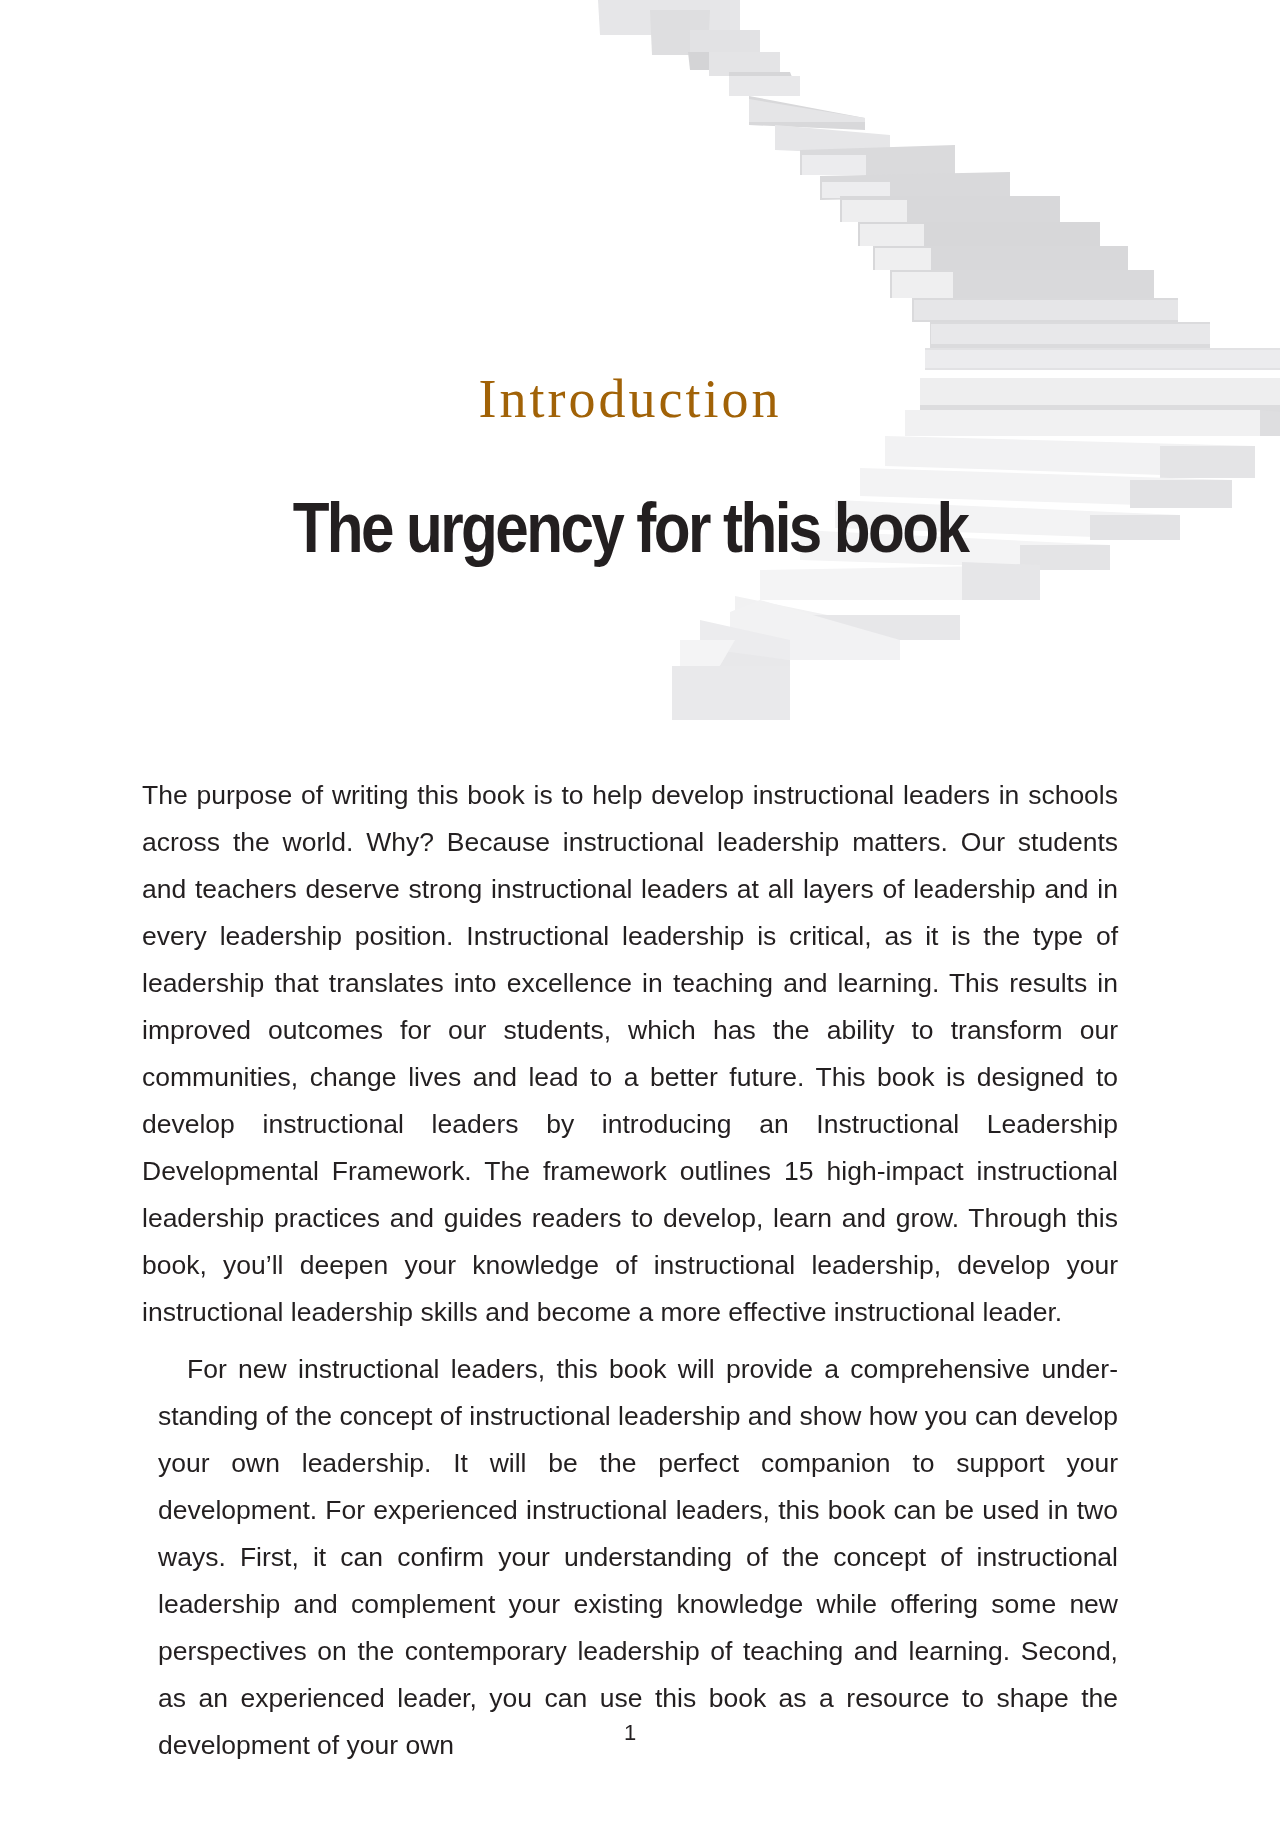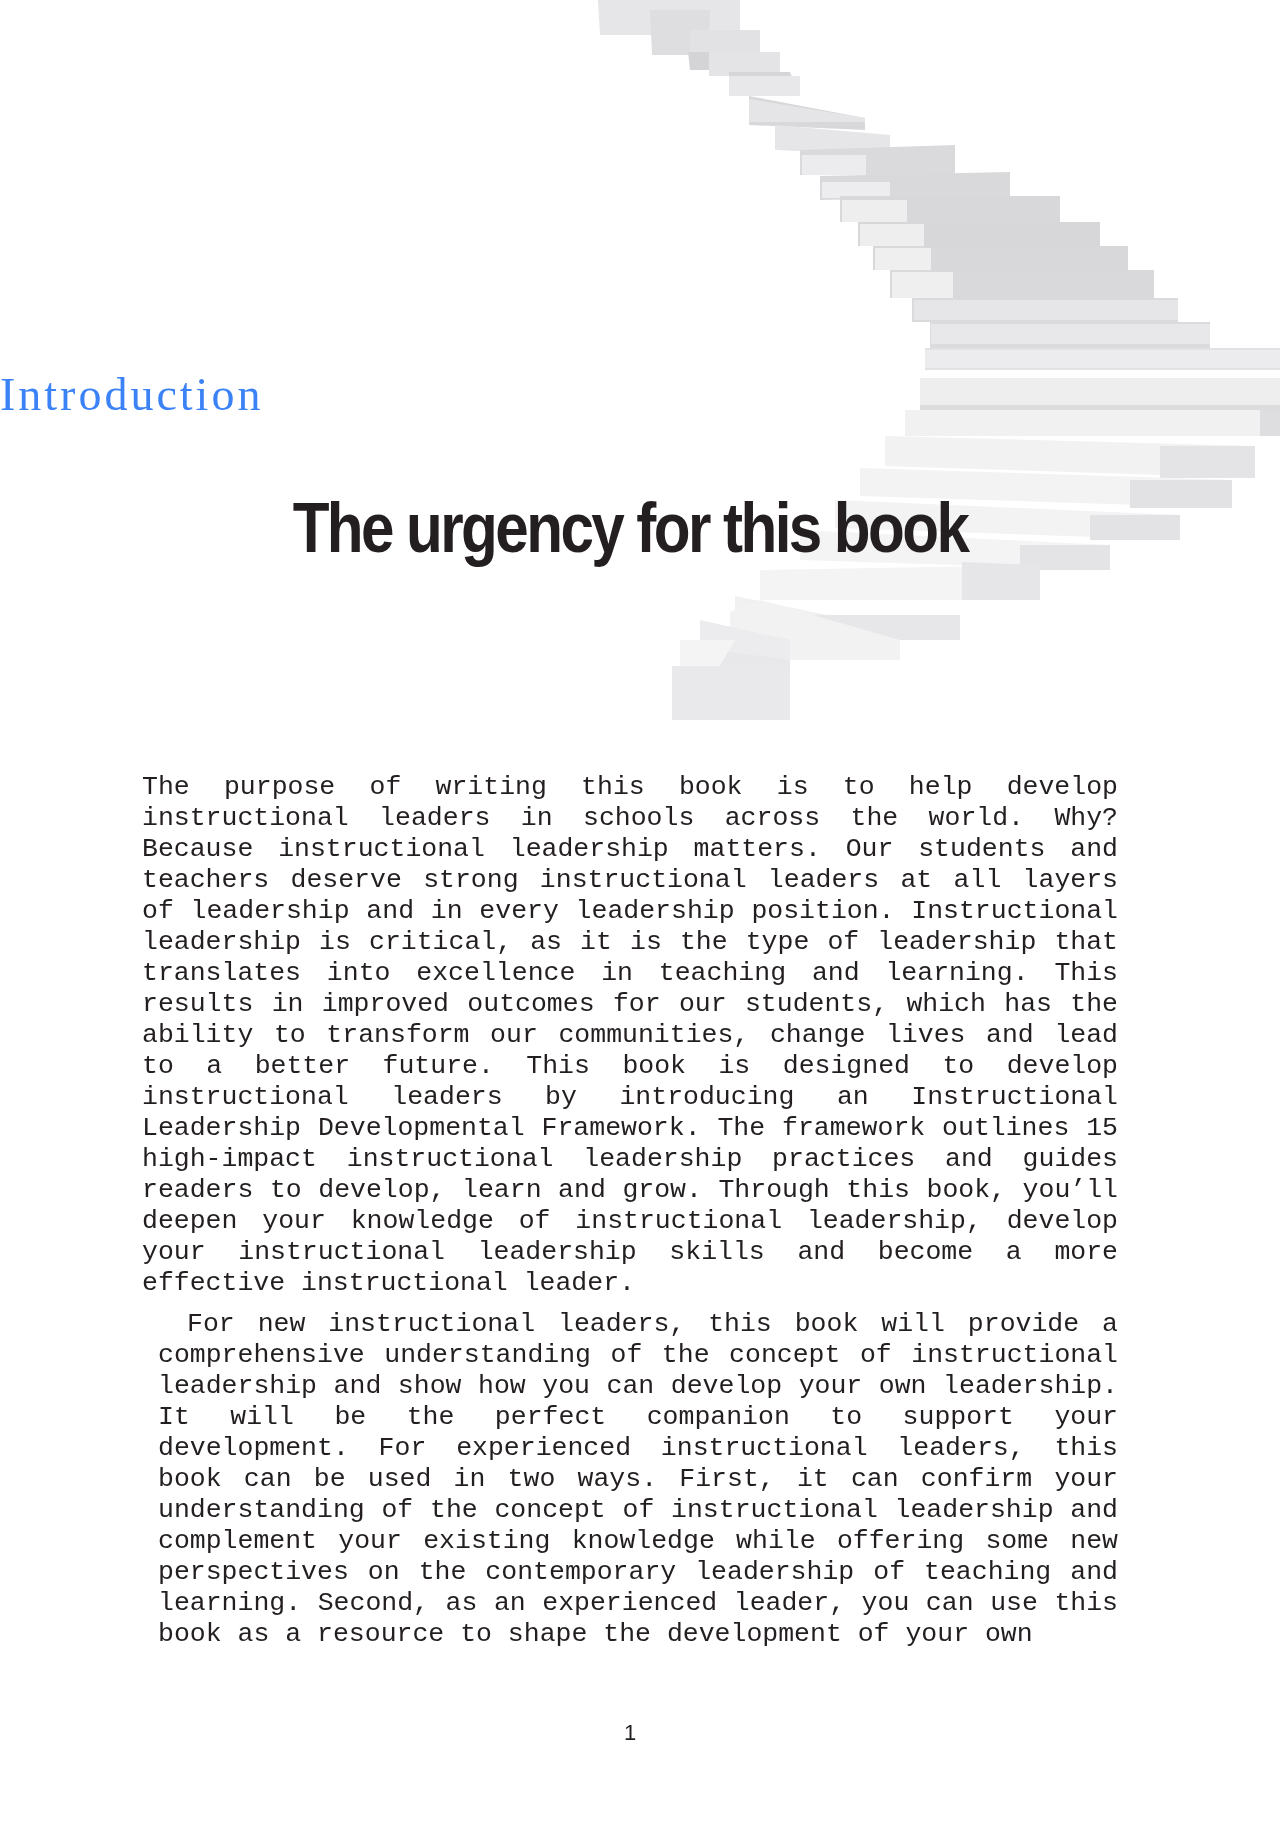--- a/index.html
+++ b/index.html
@@ -20,24 +20,25 @@
       top: 0;
       width: 1280px;
       height: 740px;
       z-index: 0;
     }
     .chapter-label {
       position: absolute;
       left: 0;
       top: 368px;
       width: 1260px;
+      text-align: center;
       font-family: "Liberation Serif", "DejaVu Serif", serif;
-      font-size: 46px;
+      font-size: 54px;
       letter-spacing: 3px;
-      color: #3b82f6;
+      color: #a16207;
       z-index: 2;
     }
     .chapter-title {
       position: absolute;
       left: 0;
       top: 488px;
       width: 1260px;
       text-align: center;
       font-family: "Liberation Sans", "DejaVu Sans", sans-serif;
       font-weight: bold;
@@ -46,23 +47,23 @@
       transform: scaleX(0.86);
       transform-origin: 630px 0;
       color: #231f20;
       z-index: 2;
     }
     .body-text {
       position: absolute;
       left: 142px;
       top: 772px;
       width: 976px;
-      font-family: Liberation Mono, monospace;
+      font-family: Liberation Sans, sans-serif;
       font-size: 26.5px;
-      line-height: 31px;
+      line-height: 47px;
       color: #231f20;
       text-align: justify;
       z-index: 2;
     }
     .body-text p {
       margin: 0;
       hyphens: manual;
     }
     .body-text p + p {
       margin-top: 10px;

